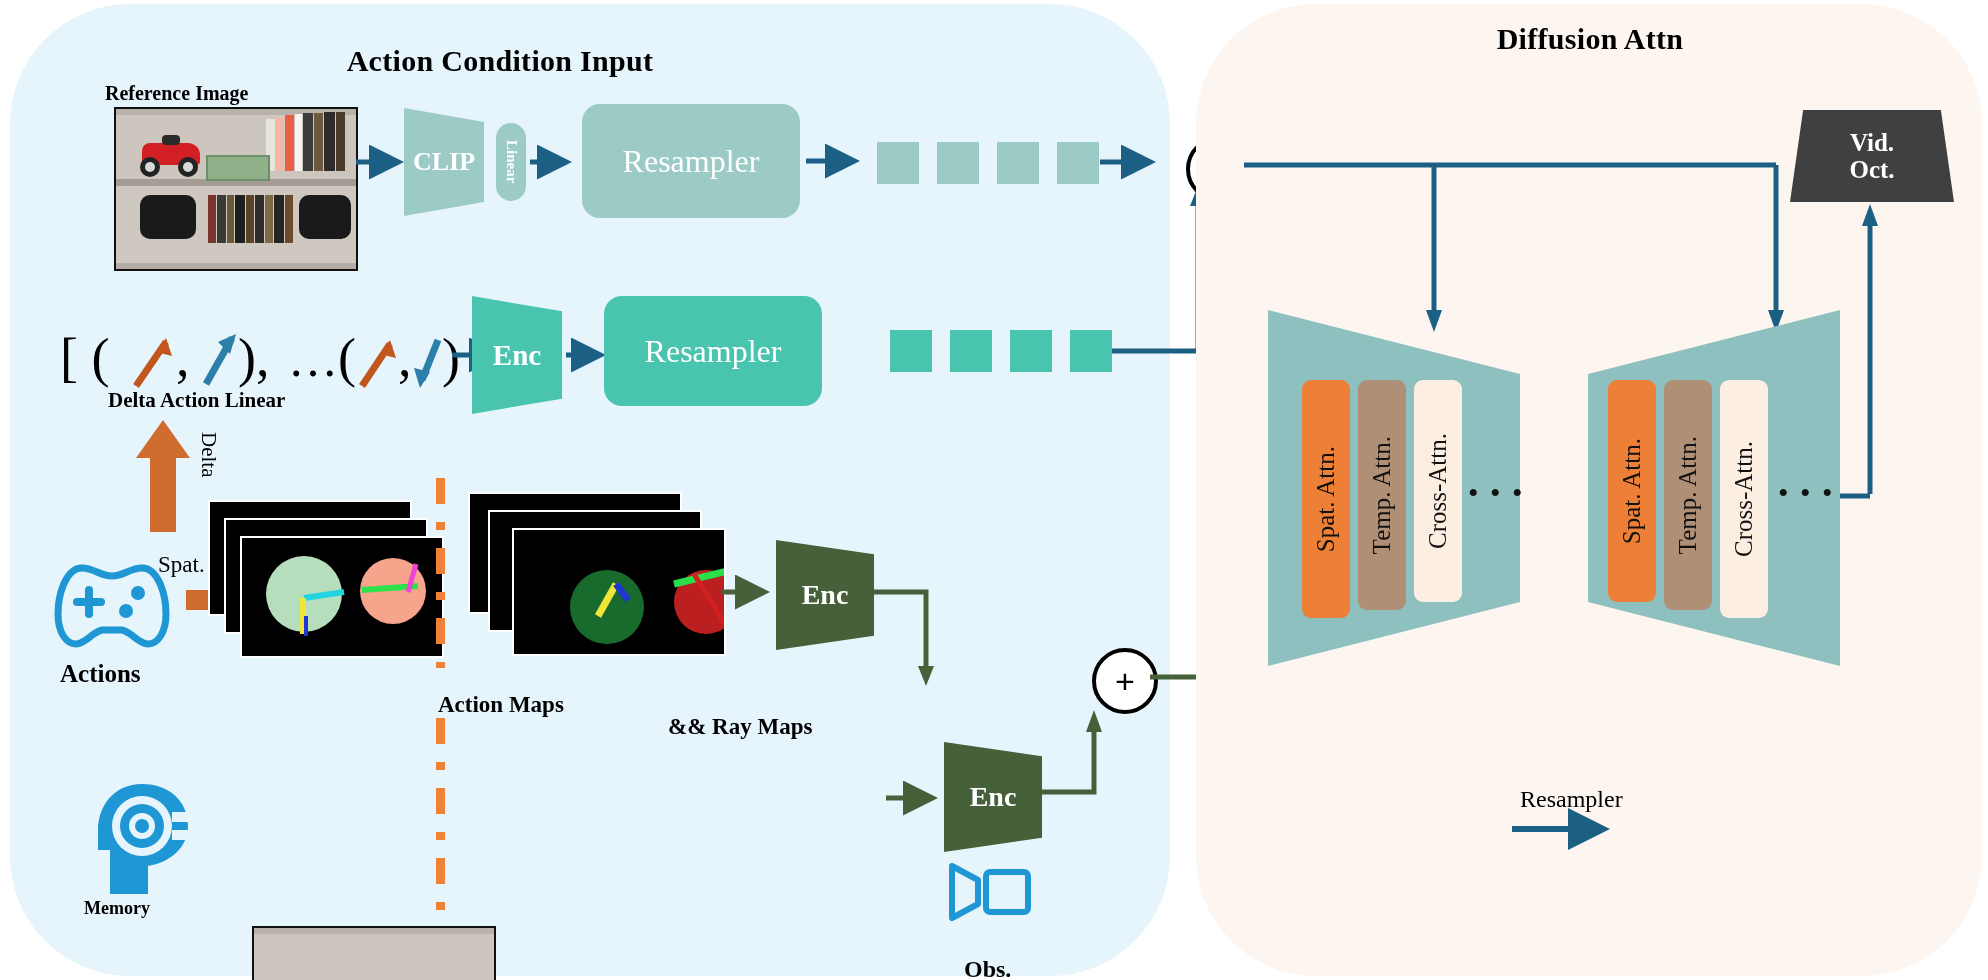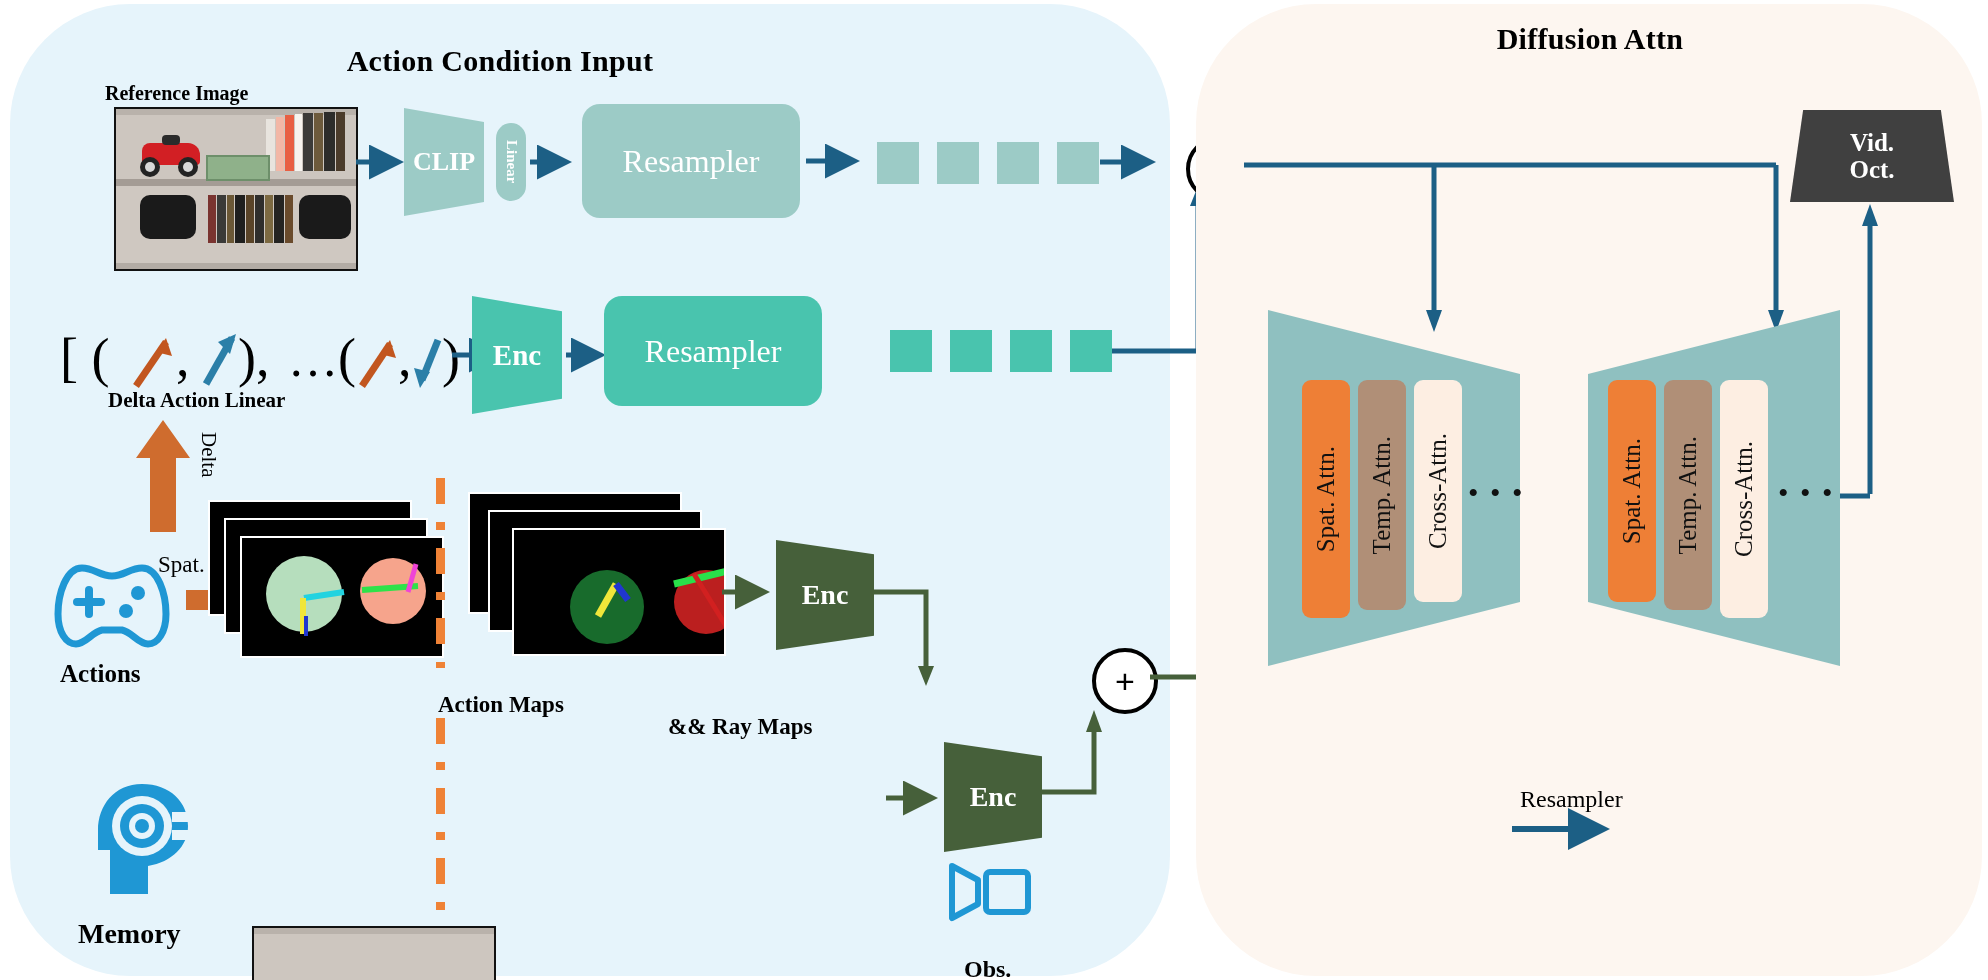--- a/index.html
+++ b/index.html
@@ -262,21 +262,21 @@
   <svg width="102" height="118" viewBox="0 0 102 118">
     <path d="M50 4 C22 4 6 26 6 50 L6 70 L18 70 L18 114 L56 114 L56 86 C80 82 96 66 96 46 C96 22 78 4 50 4 Z" fill="#1f97d4"></path>
     <circle cx="50" cy="46" r="30" fill="#e6f4fb"></circle>
     <circle cx="50" cy="46" r="22" fill="#1f97d4"></circle>
     <circle cx="50" cy="46" r="13" fill="#e6f4fb"></circle>
     <circle cx="50" cy="46" r="7" fill="#1f97d4"></circle>
     <rect x="80" y="32" width="18" height="10" fill="#e6f4fb"></rect>
     <rect x="80" y="50" width="18" height="10" fill="#e6f4fb"></rect>
   </svg>
 </div>
-<div class="abs lbl" style="left:78px;top:898px;font-size:28px;margin-top:20px;">Memory</div>
+<div class="abs lbl" style="left:84px;top:898px;font-size:18px;">Memory</div>
 
 <div class="abs photo" style="left:252px;top:762px;width:240px;height:152px;">
     <div class="shelf-img"></div>
   </div>
 
 <svg class="abs" style="left:886px;top:786px;" width="62" height="24">
   <line x1="0" y1="12" x2="42" y2="12" stroke="#46603a" stroke-width="5" marker-end="url(#ag)"></line>
 </svg>
 <div class="abs trap-r encbox" style="left:944px;top:742px;width:98px;height:110px;background:#46603a;font-size:28px;">
   <span>Enc</span>

